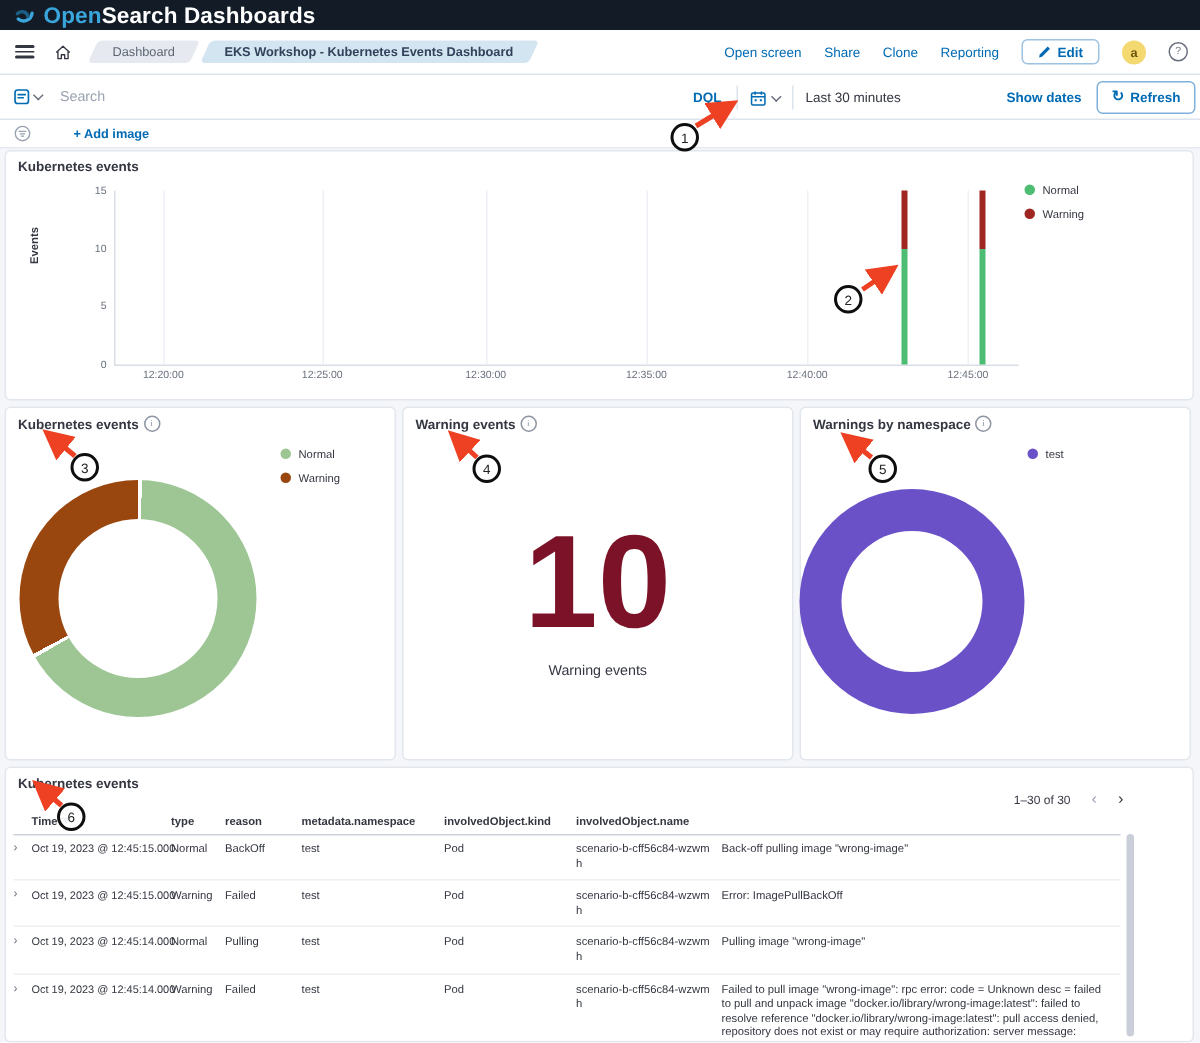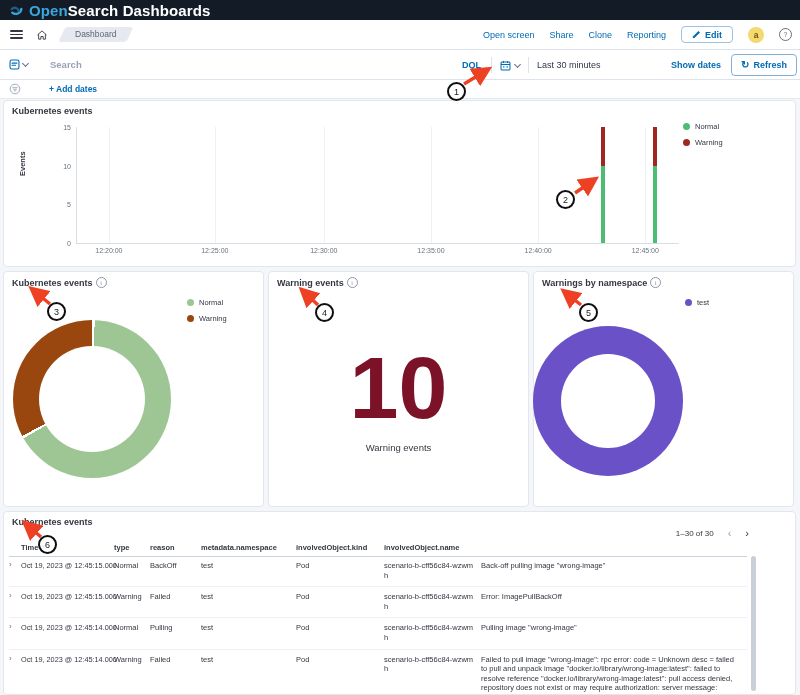--- a/index.html
+++ b/index.html
@@ -25,21 +25,21 @@
   .navlinks{margin-left:auto;display:flex;align-items:center;gap:15px;padding-right:6px;}
   .navlink{font-size:9px;color:#006bb4;cursor:pointer;}
   .editbtn{display:flex;align-items:center;gap:4px;border:1px solid #9ec2e2;border-radius:4px;height:17px;padding:0 10px;color:#006bb4;font-size:9px;font-weight:600;background:#fff;cursor:pointer;}
   .avatar{width:16px;height:16px;border-radius:50%;background:#f3d96f;color:#6b5308;font-size:8.5px;font-weight:bold;display:flex;align-items:center;justify-content:center;}
   .helpicon{width:11px;height:11px;border:1px solid #69707d;border-radius:50%;color:#69707d;font-size:7px;display:flex;align-items:center;justify-content:center;margin-right:2px;}
 
   
   .searchbar{position:absolute;left:0;top:50px;width:800px;height:30px;background:#fff;border-bottom:1px solid #dde3ec;display:flex;align-items:center;box-sizing:border-box;}
   .qicon{margin-left:9px;display:flex;align-items:center;gap:3px;cursor:pointer;}
   .chev{width:4px;height:4px;border-right:1.2px solid #69707d;border-bottom:1.2px solid #69707d;transform:rotate(45deg);display:inline-block;margin-bottom:2px;}
-  .searchinput{border:none;outline:none;margin-left:20px;font-size:9.5px;color:#343741;width:260px;font-family:"Liberation Sans",sans-serif;font-weight:bold;}
+  .searchinput{border:none;outline:none;margin-left:10px;font-size:9.5px;color:#343741;width:260px;font-family:"Liberation Sans",sans-serif;}
   .searchinput::placeholder{color:#9aa2b1;}
   .timegroup{position:absolute;right:3px;top:0;height:30px;width:345px;display:flex;align-items:center;}
   .dql{font-size:9px;font-weight:600;color:#006bb4;cursor:pointer;padding:0 10px;}
   .sep{width:1px;height:16px;background:#dde3ec;}
   .calwrap{display:flex;align-items:center;gap:4px;padding:0 8px;cursor:pointer;}
   .timerange{font-size:9px;color:#343741;padding-left:8px;}
   .showdates{margin-left:auto;font-size:9px;font-weight:600;color:#006bb4;cursor:pointer;}
   .refreshbtn{margin-left:10px;display:flex;align-items:center;gap:4px;border:1px solid #7fb0da;border-radius:4px;height:22px;padding:0 9px;color:#006bb4;font-size:9px;font-weight:600;background:#fff;cursor:pointer;}
   .refreshbtn .ricon{font-size:10px;line-height:1;}
 
@@ -117,20 +117,21 @@
     <div class="burger">
         <i></i>
         <i></i>
         <i></i>
       </div>
     <svg class="homeicon" width="12" height="12" viewBox="0 0 16 16">
       <path d="M2 8 L8 2.5 L14 8 M3.5 7 V13.5 H6.5 V10 H9.5 V13.5 H12.5 V7" stroke="#343741" stroke-width="1.2" fill="none" stroke-linejoin="round"></path>
     </svg>
     <div class="crumbs">
       <div class="crumb gray"><span>Dashboard</span></div>
+      <div class="crumb blue"><span>EKS Workshop - Kubernetes Events Dashboard</span></div>
     </div>
     <div class="navlinks">
       <span class="navlink">Open screen</span>
       <span class="navlink">Share</span>
       <span class="navlink">Clone</span>
       <span class="navlink">Reporting</span>
       <button class="editbtn">
         <svg width="9" height="9" viewBox="0 0 16 16">
             <path d="M11.5 1.8l2.7 2.7-9.4 9.4-3.5.8.8-3.5z" fill="#006bb4"></path>
           </svg>
@@ -169,21 +170,21 @@
         <span>Refresh</span>
       </button>
     </div>
   </div>
 
   <div class="filterbar">
     <svg width="12" height="12" viewBox="0 0 16 16" style="margin-left:9px">
       <circle cx="8" cy="8" r="6.4" fill="none" stroke="#98a2b1" stroke-width="1.2"></circle>
       <path d="M5 6.2 h6 M6 8.3 h4 M7 10.4 h2" stroke="#98a2b1" stroke-width="1.1" stroke-linecap="round"></path>
     </svg>
-    <span class="addfilter">+ Add dates</span>
+    <span class="addfilter">+ Add image</span>
   </div>
 
   <div class="panel" id="panel-timeline">
     <div class="vis-title">
         <span>Kubernetes events</span>
       </div>
     <div class="axis-y-title">Events</div>
     <div class="plot">
       <div class="grid" style="left:5.3%"></div>
       <div class="grid" style="left:22.9%"></div>

